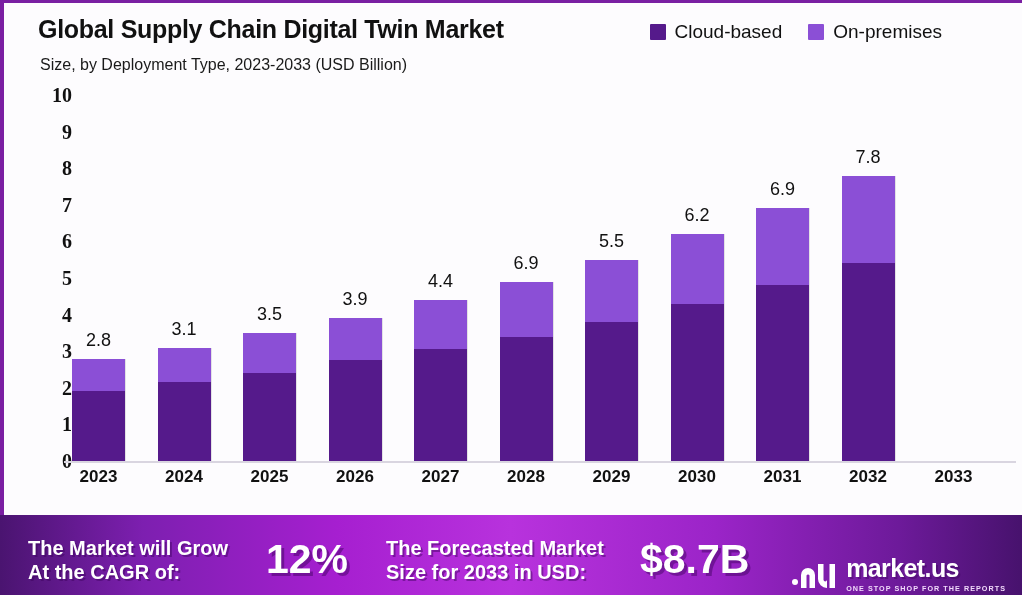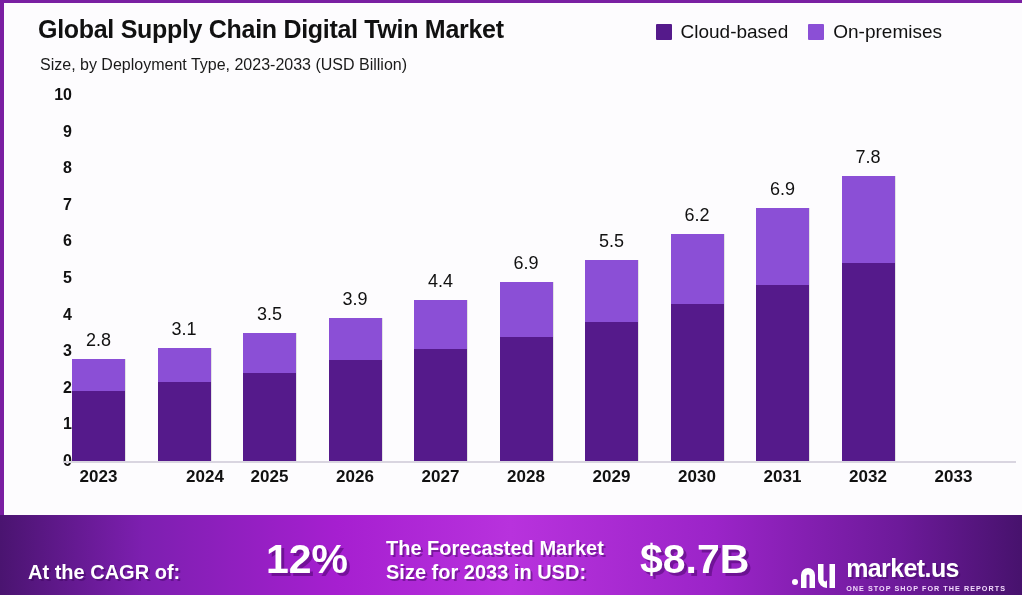--- a/index.html
+++ b/index.html
@@ -21,32 +21,32 @@
   .header{position:absolute;left:0;top:0;width:944px;height:92px;}
   .title{
     position:absolute;left:34px;top:12px;
     font-size:25px;font-weight:bold;color:#111;
     letter-spacing:-0.3px;white-space:nowrap;
   }
   .subtitle{
     position:absolute;left:36px;top:53px;
     font-size:16px;color:#1a1a1a;white-space:nowrap;
   }
-  .legend{position:absolute;right:6px;top:18px;display:flex;align-items:center;gap:20px;}
+  .legend{position:absolute;right:6px;top:18px;display:flex;align-items:center;gap:26px;}
   .legend-item{display:flex;align-items:center;gap:9px;}
   .legend-swatch{width:16px;height:16px;display:block;border-radius:1px;}
   .legend-label{font-size:19px;color:#111;white-space:nowrap;}
 
   
   .plot{position:absolute;left:0;top:92px;width:1018px;height:420px;}
   .yaxis{position:absolute;left:36px;top:0;width:32px;height:360px;}
   .ytick{
     position:absolute;right:0;
-    font-size:16px;font-weight:bold;color:#111;
-    transform:translateY(-50%);text-align:right;white-space:nowrap;
+    font-size:20px;font-weight:bold;color:#111;
+    transform:translateY(-50%);text-align:right;white-space:nowrap;font-family:Liberation Serif, serif;
   }
   .axis-line{
     position:absolute;left:60px;top:366px;width:952px;height:2px;
     background:#d9d5e0;
   }
   .bars{position:absolute;left:68px;top:0;width:944px;height:366px;}
   .barcol{position:absolute;bottom:0;width:53px;height:366px;}
   .bar{position:absolute;bottom:0;left:0;width:53px;
        box-shadow:1px 0 0 rgba(0,0,0,0.10);}
   .seg-top{position:absolute;left:0;width:53px;}
@@ -196,37 +196,37 @@
         <div class="barcol" style="left: 769.5px;">
           <div class="bar" style="height: 285.48px;">
             <div class="seg-bot" style="height: 197.64px; background: rgb(85, 26, 139);"></div>
             <div class="seg-top" style="bottom: 197.64px; height: 87.84px; background: rgb(139, 79, 214);"></div>
           </div>
           <div class="bar-value" style="bottom: 293.48px;">7.8</div>
         </div>
       </div>
     <div class="xlabels" id="xlabels">
         <div class="xlabel" style="left: 0px;">2023</div>
-        <div class="xlabel" style="left: 85.5px; margin-left: 21px;">2024</div>
+        <div class="xlabel" style="left: 85.5px;">2024</div>
         <div class="xlabel" style="left: 171px;">2025</div>
         <div class="xlabel" style="left: 256.5px;">2026</div>
         <div class="xlabel" style="left: 342px;">2027</div>
         <div class="xlabel" style="left: 427.5px;">2028</div>
         <div class="xlabel" style="left: 513px;">2029</div>
         <div class="xlabel" style="left: 598.5px;">2030</div>
         <div class="xlabel" style="left: 684px;">2031</div>
         <div class="xlabel" style="left: 769.5px;">2032</div>
         <div class="xlabel" style="left: 855px;">2033</div>
       </div>
   </div>
 
   <div class="footer">
     <div class="footer-inner">
       <div class="f-text f-cagr-label">
-        <br>
+        <span>The Market will Grow</span><br>
         <span>At the CAGR of:</span>
       </div>
       <div class="f-big f-cagr-value">12%</div>
       <div class="f-text f-forecast-label">
         <span>The Forecasted Market</span><br>
         <span>Size for 2033 in USD:</span>
       </div>
       <div class="f-big f-forecast-value">$8.7B</div>
 
       <div class="brand">

